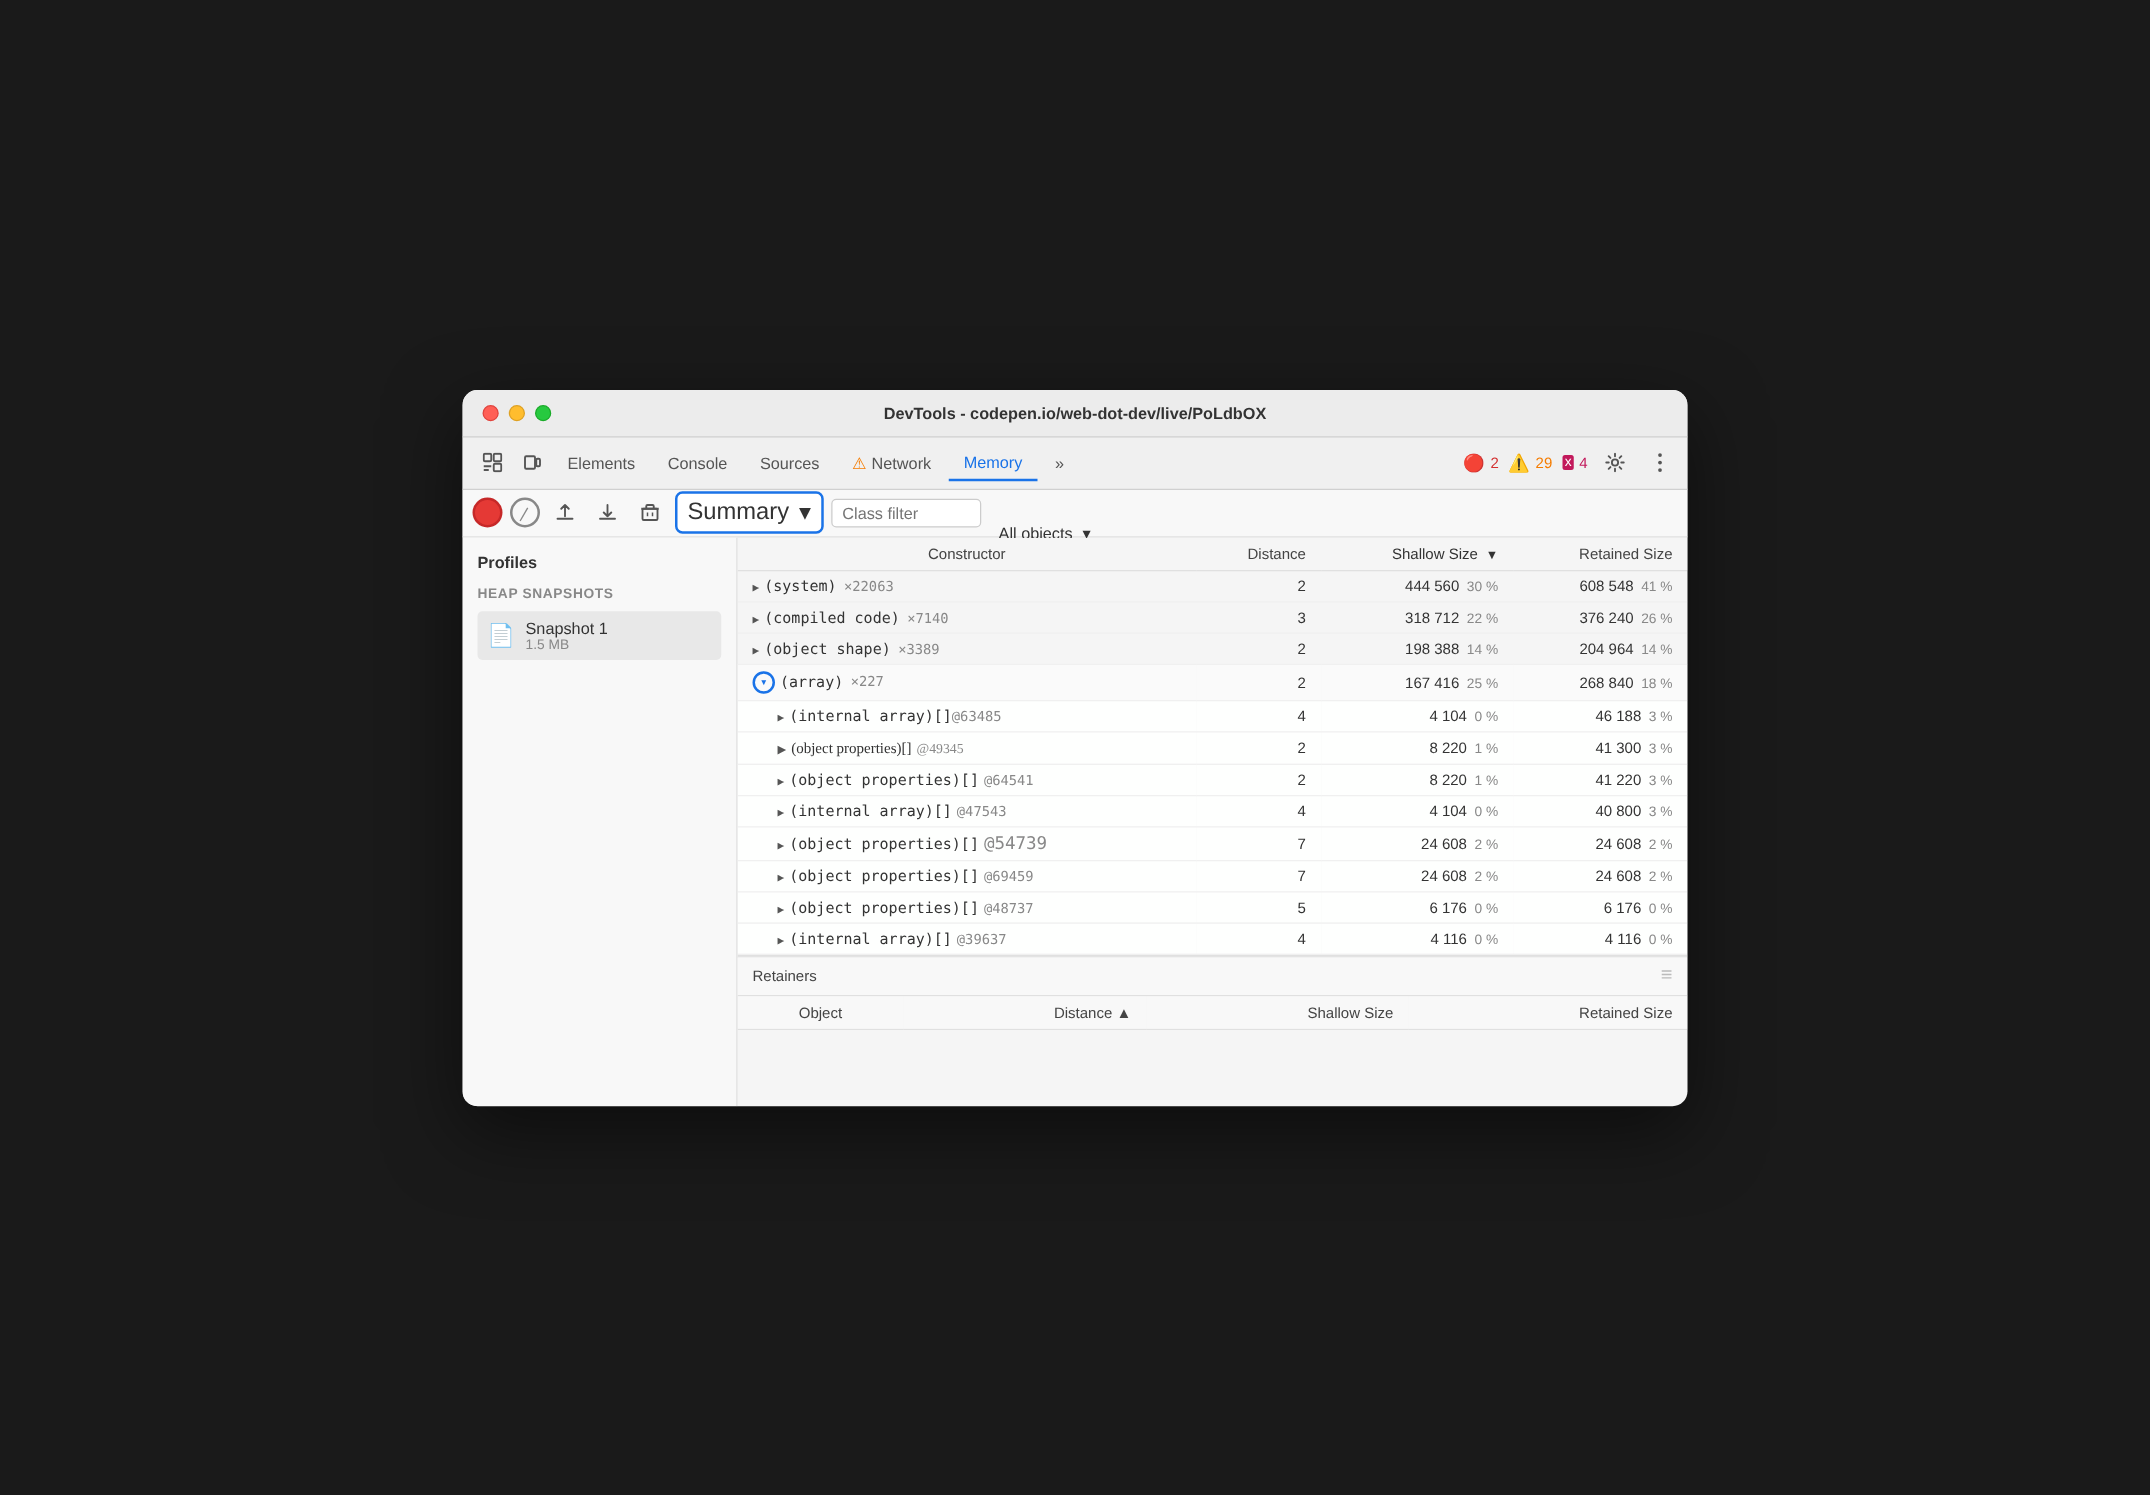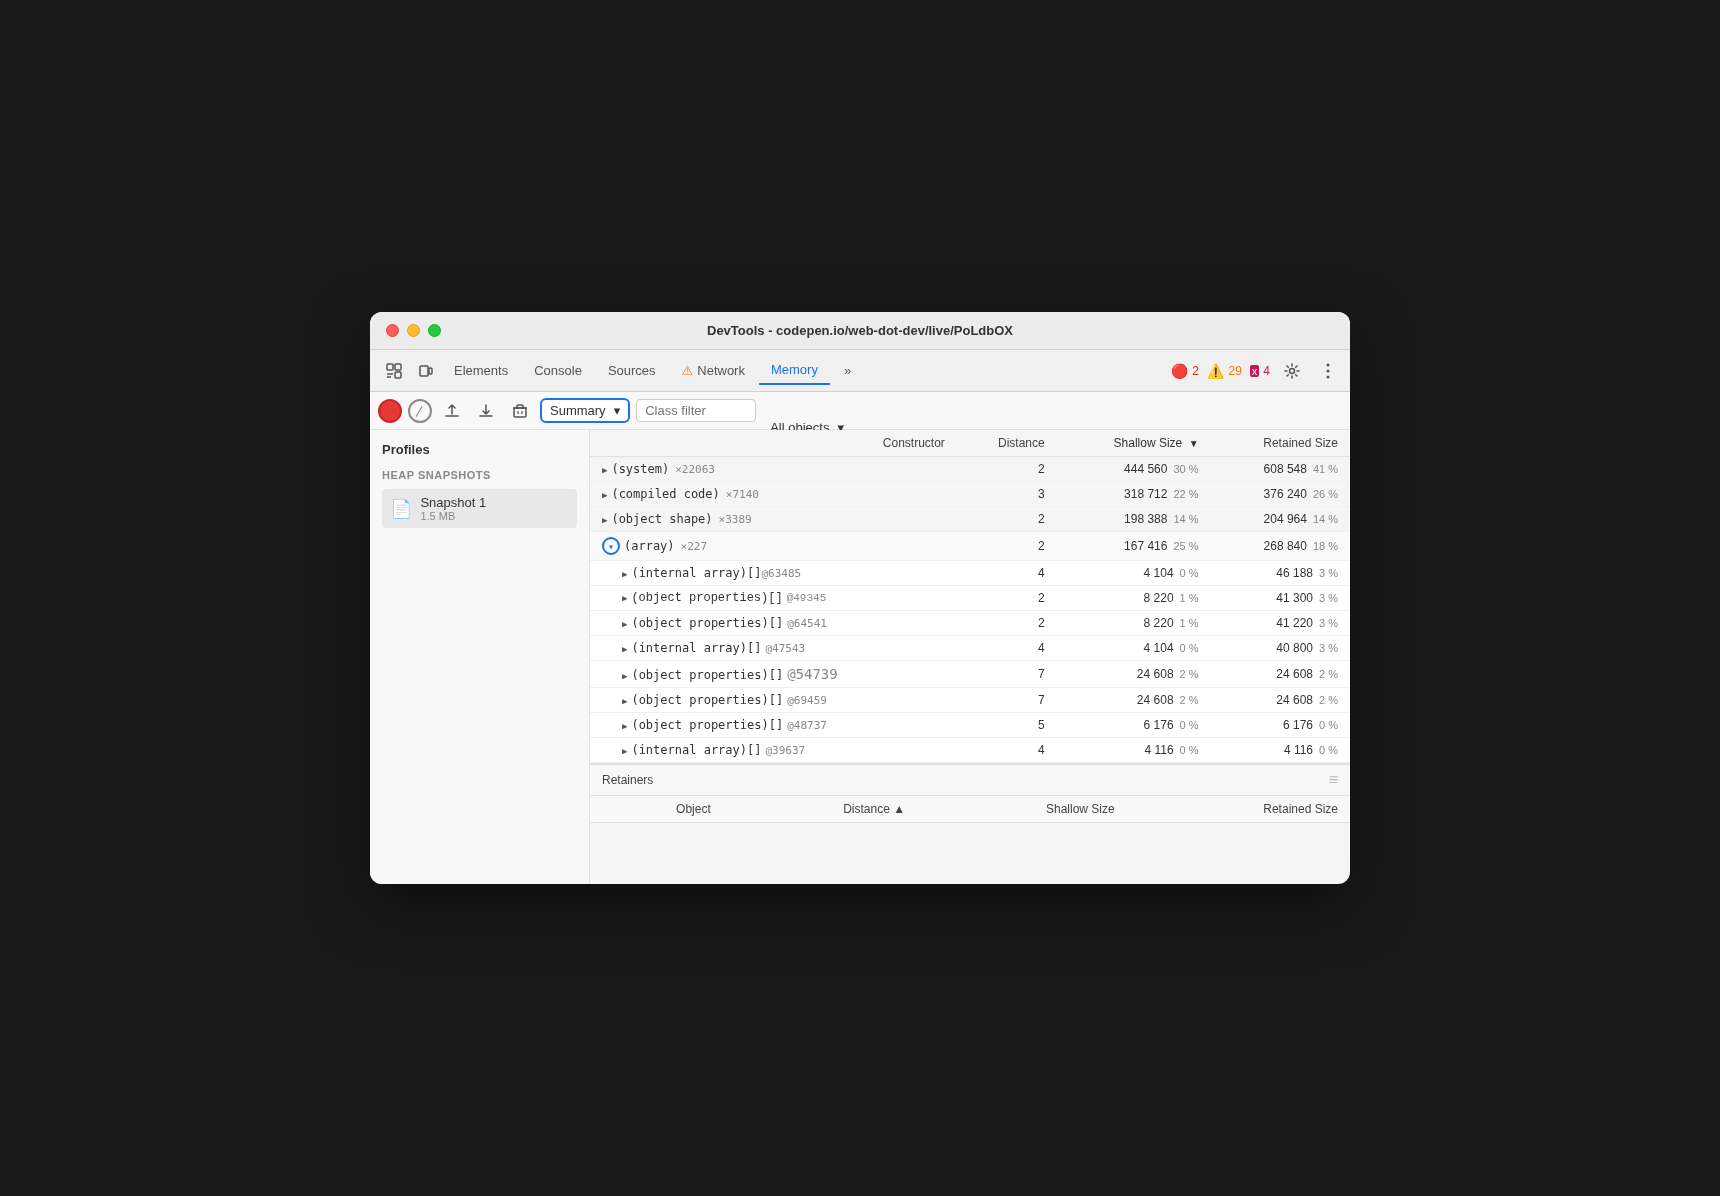--- a/index.html
+++ b/index.html
@@ -127,21 +127,21 @@
     }
     .summary-dropdown {
       display: flex;
       align-items: center;
       border: 2px solid #1a73e8;
       border-radius: 6px;
       padding: 3px 8px;
       background: white;
       cursor: pointer;
       gap: 8px;
-      font-size: 13px;
+      font-size: 19px;
       color: #333;
     }
     .class-filter-input {
       border: 1px solid #ccc;
       border-radius: 4px;
       padding: 3px 8px;
       font-size: 13px;
       color: #999;
       background: white;
       width: 120px;
@@ -214,21 +214,21 @@
     }
     table {
       width: 100%;
       border-collapse: collapse;
       font-size: 12px;
     }
     thead th {
       background: #f5f5f5;
       border-bottom: 1px solid #e0e0e0;
       padding: 6px 12px;
-      text-align: right;
+      text-align: center;
       font-weight: 500;
       color: #444;
       white-space: nowrap;
       position: sticky;
       top: 0;
     }
     thead th.sorted {
       color: #333;
     }
     tbody tr {
@@ -424,21 +424,21 @@
                 <td style="text-align: right;"><span>167 416</span><span style="color: rgb(136, 136, 136); font-size: 11px; margin-left: 6px;">25 %</span></td>
                 <td style="text-align: right;"><span>268 840</span><span style="color: rgb(136, 136, 136); font-size: 11px; margin-left: 6px;">18 %</span></td>
               </tr>
               <tr style="background: rgb(254, 255, 254);">
                 <td style="font-family: monospace; font-size: 12px; padding-left: 32px;"><span style="font-size: 9px; cursor: pointer; margin-right: 4px; color: rgb(85, 85, 85);">▶</span><span>(internal array)[]</span><span style="color: rgb(136, 136, 136); font-size: 11px; margin-left: 0;">@63485</span></td>
                 <td style="text-align: right;">4</td>
                 <td style="text-align: right;"><span>4 104</span><span style="color: rgb(136, 136, 136); font-size: 11px; margin-left: 6px;">0 %</span></td>
                 <td style="text-align: right;"><span>46 188</span><span style="color: rgb(136, 136, 136); font-size: 11px; margin-left: 6px;">3 %</span></td>
               </tr>
               <tr style="background: rgb(254, 255, 254);">
-                <td style="font-family: Liberation Mono, monospace; font-size: 12px; padding-left: 32px;"><span style="font-size: 9px; cursor: pointer; margin-right: 4px; color: rgb(85, 85, 85);">▶</span><span>(object properties)[]</span><span style="color: rgb(136, 136, 136); font-size: 11px; margin-left: 4px;">@49345</span></td>
+                <td style="font-family: Liberation Serif, serif; font-size: 12px; padding-left: 32px;"><span style="font-size: 9px; cursor: pointer; margin-right: 4px; color: rgb(85, 85, 85);">▶</span><span>(object properties)[]</span><span style="color: rgb(136, 136, 136); font-size: 11px; margin-left: 4px;">@49345</span></td>
                 <td style="text-align: right;">2</td>
                 <td style="text-align: right;"><span>8 220</span><span style="color: rgb(136, 136, 136); font-size: 11px; margin-left: 6px;">1 %</span></td>
                 <td style="text-align: right;"><span>41 300</span><span style="color: rgb(136, 136, 136); font-size: 11px; margin-left: 6px;">3 %</span></td>
               </tr>
               <tr style="background: rgb(254, 255, 254);">
                 <td style="font-family: monospace; font-size: 12px; padding-left: 32px;"><span style="font-size: 9px; cursor: pointer; margin-right: 4px; color: rgb(85, 85, 85);">▶</span><span>(object properties)[]</span><span style="color: rgb(136, 136, 136); font-size: 11px; margin-left: 4px;">@64541</span></td>
                 <td style="text-align: right;">2</td>
                 <td style="text-align: right;"><span>8 220</span><span style="color: rgb(136, 136, 136); font-size: 11px; margin-left: 6px;">1 %</span></td>
                 <td style="text-align: right;"><span>41 220</span><span style="color: rgb(136, 136, 136); font-size: 11px; margin-left: 6px;">3 %</span></td>
               </tr>

